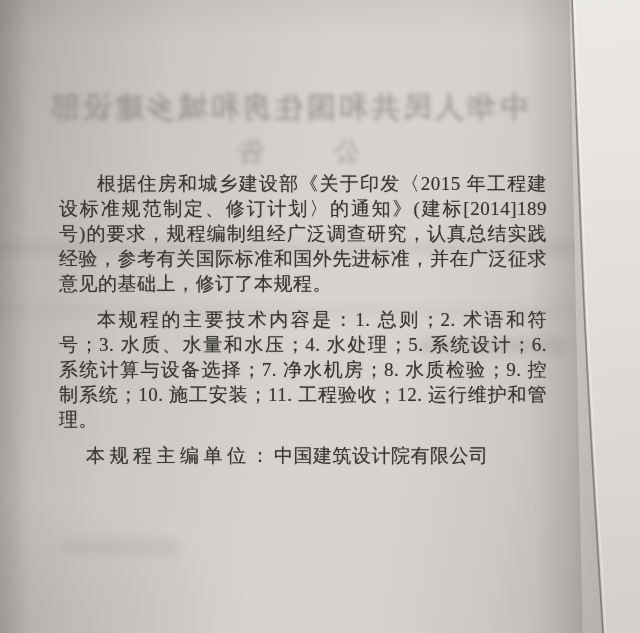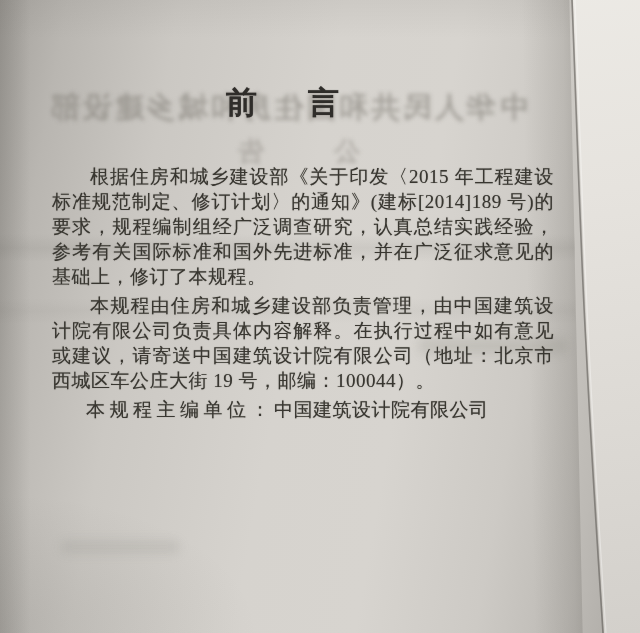--- a/index.html
+++ b/index.html
@@ -78,21 +78,21 @@
     text-shadow: 0 0 1px rgba(47,45,42,0.65);
   }
   .page-body {
     position: absolute; top: 160px; left: 48px; width: 510px;
     font-size: 19px; line-height: 25px;
     color: #393731;
     text-shadow: 0 0 1px rgba(57,55,49,0.5);
     text-align: justify;
     letter-spacing: 0.5px;
   }
-  .para { margin: 4px; text-indent: 2em; min-height: 100px; }
+  .para { margin: 11px; text-indent: 2em; min-height: 100px; }
   .editor-block {
     display: flex; align-items: flex-start;
     margin-top: 3px; padding-left: 38px;
   }
   .editor-label { letter-spacing: 4.5px; white-space: nowrap; flex: none; }
   .org-list { flex: 1; }
   .org-line { white-space: nowrap; }
 </style>
 </head>
 <body>
@@ -110,25 +110,24 @@
   <div class="smudge-b"></div>
 
   <svg class="fold-svg" viewBox="0 0 640 633" aria-hidden="true">
     <path d="M572,0 C577,130 581,260 586,345 C591,450 598,555 603,633" fill="none" stroke="#5f5c56" stroke-width="1.6" opacity="0.6"></path>
     <path d="M575,0 C580,130 584,260 589,345 C594,450 601,555 606,633" fill="none" stroke="#ffffff" stroke-width="1.2" opacity="0.35"></path>
   </svg>
 
   <div class="ghost ghost-1">中华人民共和国住房和城乡建设部</div>
   <div class="ghost ghost-2">公　告</div>
 
-  <h1 class="page-title">前　言</h1>
 
   <div class="page-body">
     <p class="para">根据住房和城乡建设部《关于印发〈2015 年工程建设标准规范制定、修订计划〉的通知》(建标[2014]189 号)的要求，规程编制组经广泛调查研究，认真总结实践经验，参考有关国际标准和国外先进标准，并在广泛征求意见的基础上，修订了本规程。</p>
-    <p class="para">本规程由住房和城乡建设部负责管理，由中国建筑设计院有限公司负责具体内容解释。在执行过程中如有意见或建议，请寄送中国建筑设计院有限公司（地址：北京市西城区车公庄大街 19 号，邮编：100044）。</p>
+    <p class="para">本规程的主要技术内容是：1. 总则；2. 术语和符号；3. 水质、水量和水压；4. 水处理；5. 系统设计；6. 系统计算与设备选择；7. 净水机房；8. 水质检验；9. 控制系统；10. 施工安装；11. 工程验收；12. 运行维护和管理。</p>
 
     <div class="editor-block">
       <span class="editor-label">本规程主编单位：</span>
       <div class="org-list">
         <div class="org-line">中国建筑设计院有限公司</div>
 
       </div>
     </div>
   </div>
 

